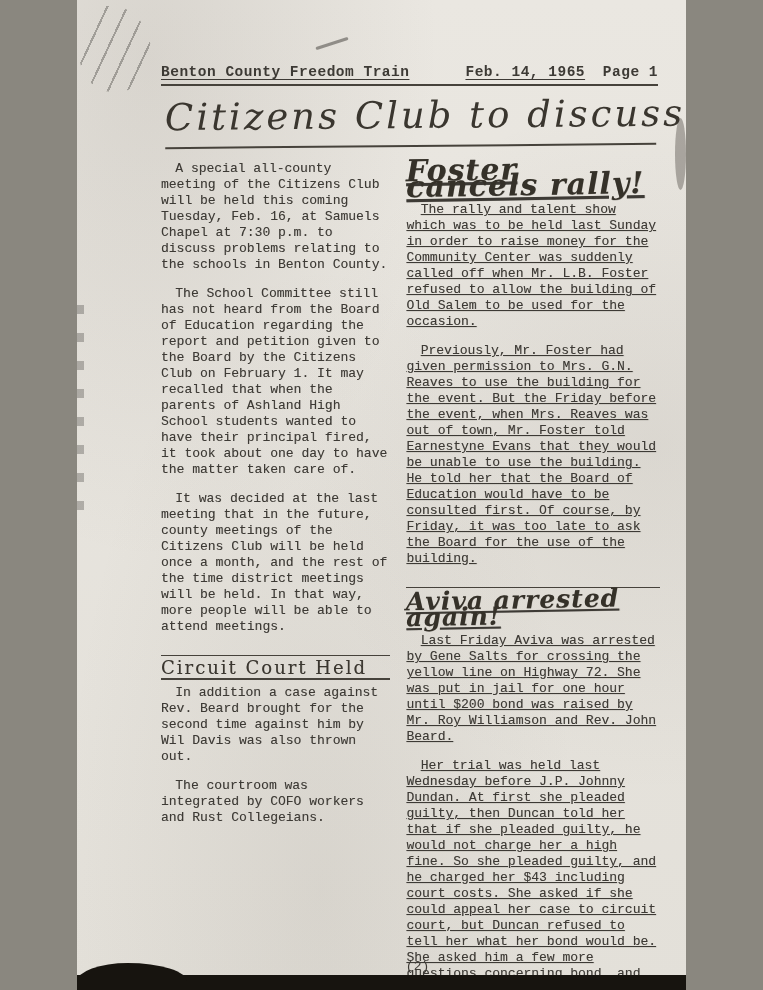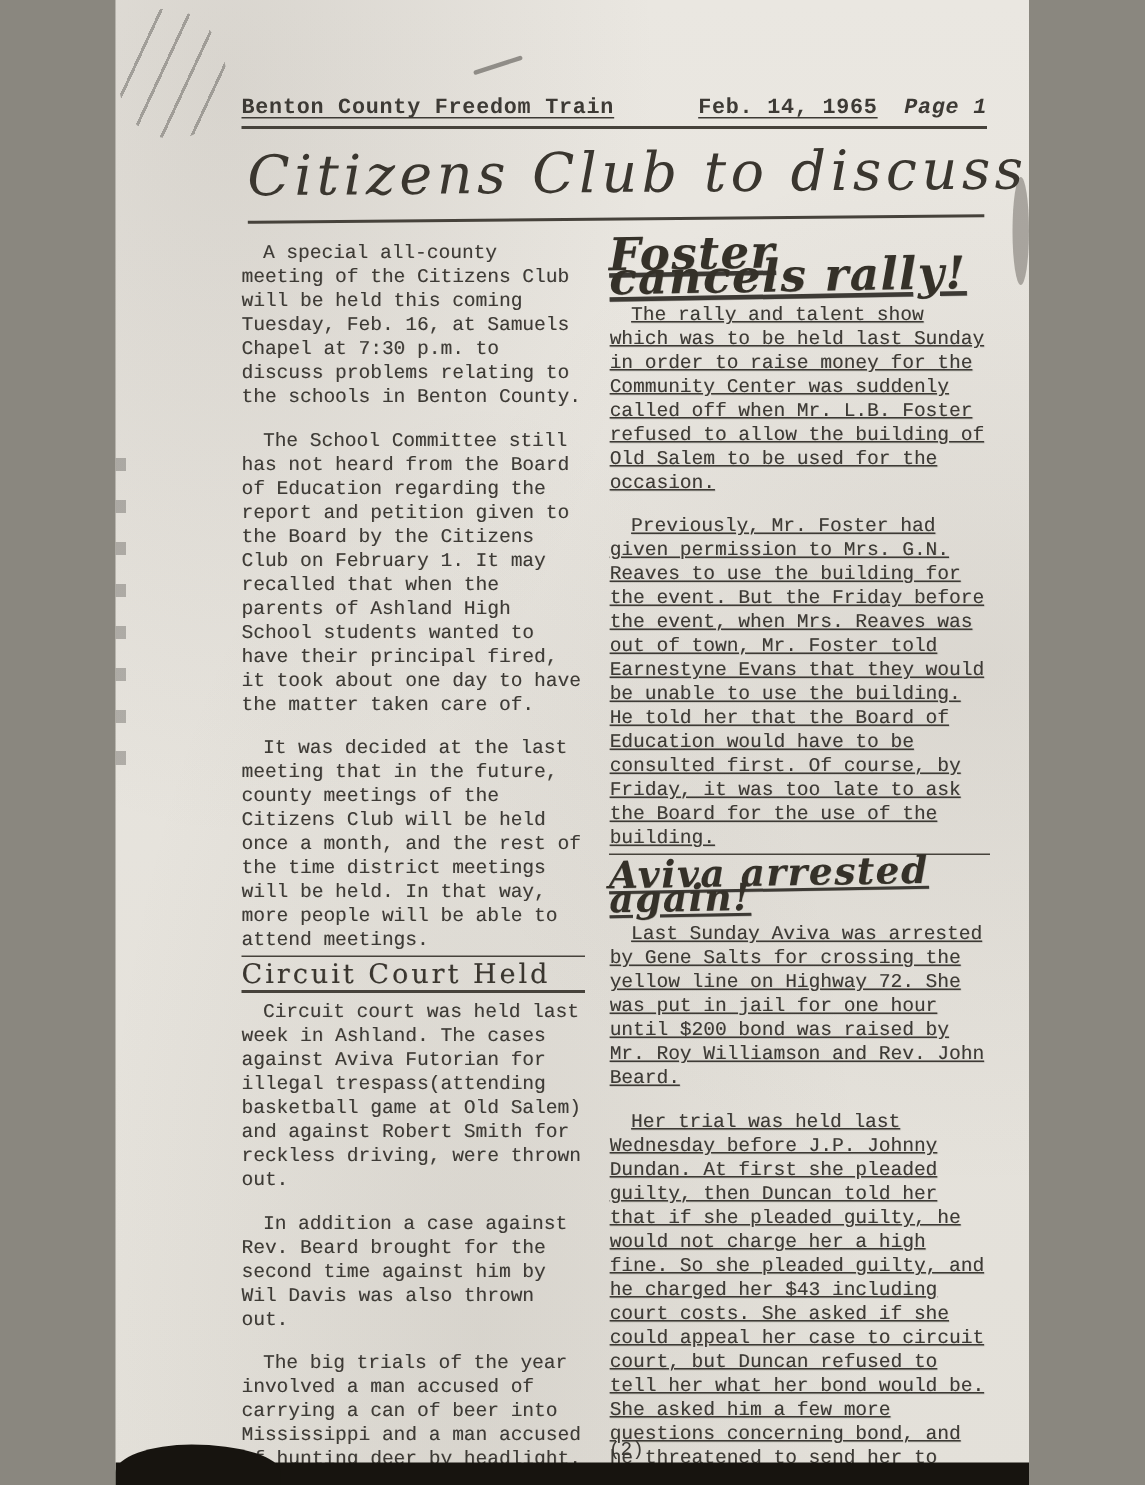--- a/index.html
+++ b/index.html
@@ -45,21 +45,21 @@
   
   .masthead {
     display: flex; align-items: baseline;
     margin: 64px 28px 0 84px;
     padding-bottom: 4px;
     border-bottom: 2px solid #46423b;
     font-size: 14.5px; font-weight: bold; letter-spacing: .5px;
   }
   .masthead .pub, .masthead .date { text-decoration: underline; text-underline-offset: 3px; }
   .masthead .date { margin-left: 56px; }
-  .masthead .page-no { margin-left: auto; text-decoration: none; font-style: italic; }
+  .masthead .page-no { margin-left: auto; text-decoration: none; }
   
   .headline {
     margin: 8px 30px 4px 88px;
     font-family: "DejaVu Serif", serif;
     font-style: italic; font-weight: normal;
     font-size: 37px; letter-spacing: 3px;
     color: #3a362f;
     border-bottom: 2px solid #46423b;
     padding-bottom: 8px;
     transform: rotate(-0.5deg);
@@ -70,21 +70,21 @@
     display: flex; gap: 16px;
     padding: 10px 26px 0 84px;
     font-size: 13px; line-height: 16px;
     text-shadow: 0.3px 0.3px 0.3px rgba(61,58,53,0.35);
   }
   .col-left  { width: 47.5%; }
   .col-right { width: 52.5%; text-decoration: underline; }
   .columns p { margin: 0 0 13px; text-indent: 1.1em; }
   .divider-under {
     border-bottom: 1.5px solid #46423b;
-    padding-bottom: 2px; margin-bottom: 4px !important;
+    padding-bottom: 20px; margin-bottom: 4px !important;
   }
   .subhead-print {
     font-family: "DejaVu Serif", serif;
     font-weight: normal; font-size: 18px; letter-spacing: 2px;
     margin: 2px 0 5px; color: #3a362f;
     border-bottom: 2px solid #46423b; padding-bottom: 2px;
   }
   .subhead-cursive {
     font-family: "DejaVu Serif", serif;
     font-style: italic; font-weight: bold;
@@ -118,33 +118,31 @@
   <h1 class="headline">Citizens Club to discuss Schools</h1>
 
   <div class="columns">
 
     <div class="col-left">
       <p>A special all-county meeting of the Citizens Club will be held this coming Tuesday, Feb. 16, at Samuels Chapel at 7:30 p.m. to discuss problems relating to the schools in Benton County.</p>
       <p>The School Committee still has not heard from the Board of Education regarding the report and petition given to the Board by the Citizens Club on February 1. It may recalled that when the parents of Ashland High School students wanted to have their principal fired, it took about one day to have the matter taken care of.</p>
       <p class="divider-under">It was decided at the last meeting that in the future, county meetings of the Citizens Club will be held once a month, and the rest of the time district meetings will be held. In that way, more people will be able to attend meetings.</p>
 
       <h2 class="subhead-print">Circuit Court Held</h2>
-      <p>Circuit court was held last week in Ashland. The cases against Aviva Futorian for illegal trespass(attending basketball game at Old Salem) and against Robert Smith for reckless driving, were thrown out.</p>
       <p>In addition a case against Rev. Beard brought for the second time against him by Wil Davis was also thrown out.</p>
-      <p>The big trials of the year involved a man accused of carrying a can of beer into Mississippi and a man accused of hunting deer by headlight. Both men were found not guilty.</p>
       <p>The courtroom was integrated by COFO workers and Rust Collegeians.</p>
     </div>
 
     <div class="col-right">
       <h2 class="subhead-cursive big">Foster cancels rally!</h2>
       <p>The rally and talent show which was to be held last Sunday in order to raise money for the Community Center was suddenly called off when Mr. L.B. Foster refused to allow the building of Old Salem to be used for the occasion.</p>
       <p class="divider-under">Previously, Mr. Foster had given permission to Mrs. G.N. Reaves to use the building for the event. But the Friday before the event, when Mrs. Reaves was out of town, Mr. Foster told Earnestyne Evans that they would be unable to use the building. He told her that the Board of Education would have to be consulted first. Of course, by Friday, it was too late to ask the Board for the use of the building.</p>
 
       <h2 class="subhead-cursive small">Aviva arrested again!</h2>
-      <p>Last Sunday Aviva was arrested by Gene Salts for crossing the yellow line on Highway 72. She was put in jail for one hour until $200 bond was raised by Mr. Roy Williamson and Rev. John Beard.</p>
+      <p>Last Friday Aviva was arrested by Gene Salts for crossing the yellow line on Highway 72. She was put in jail for one hour until $200 bond was raised by Mr. Roy Williamson and Rev. John Beard.</p>
       <p>Her trial was held last Wednesday before J.P. Johnny Dundan. At first she pleaded guilty, then Duncan told her that if she pleaded guilty, he would not charge her a high fine. So she pleaded guilty, and he charged her $43 including court costs. She asked if she could appeal her case to circuit court, but Duncan refused to tell her what her bond would be. She asked him a few more questions concerning bond, and he threatened to send her to jail. Rather than tying up more bond money, Aviva paid the fine. Present at the "trial" were Marjorie Merill, Salts and two highway patrolmen.</p>
     </div>
 
   </div>
 
   <div class="footer-pageno">(2)</div>
 
   <div class="artifact bottom-band"></div>
 
 </div>

